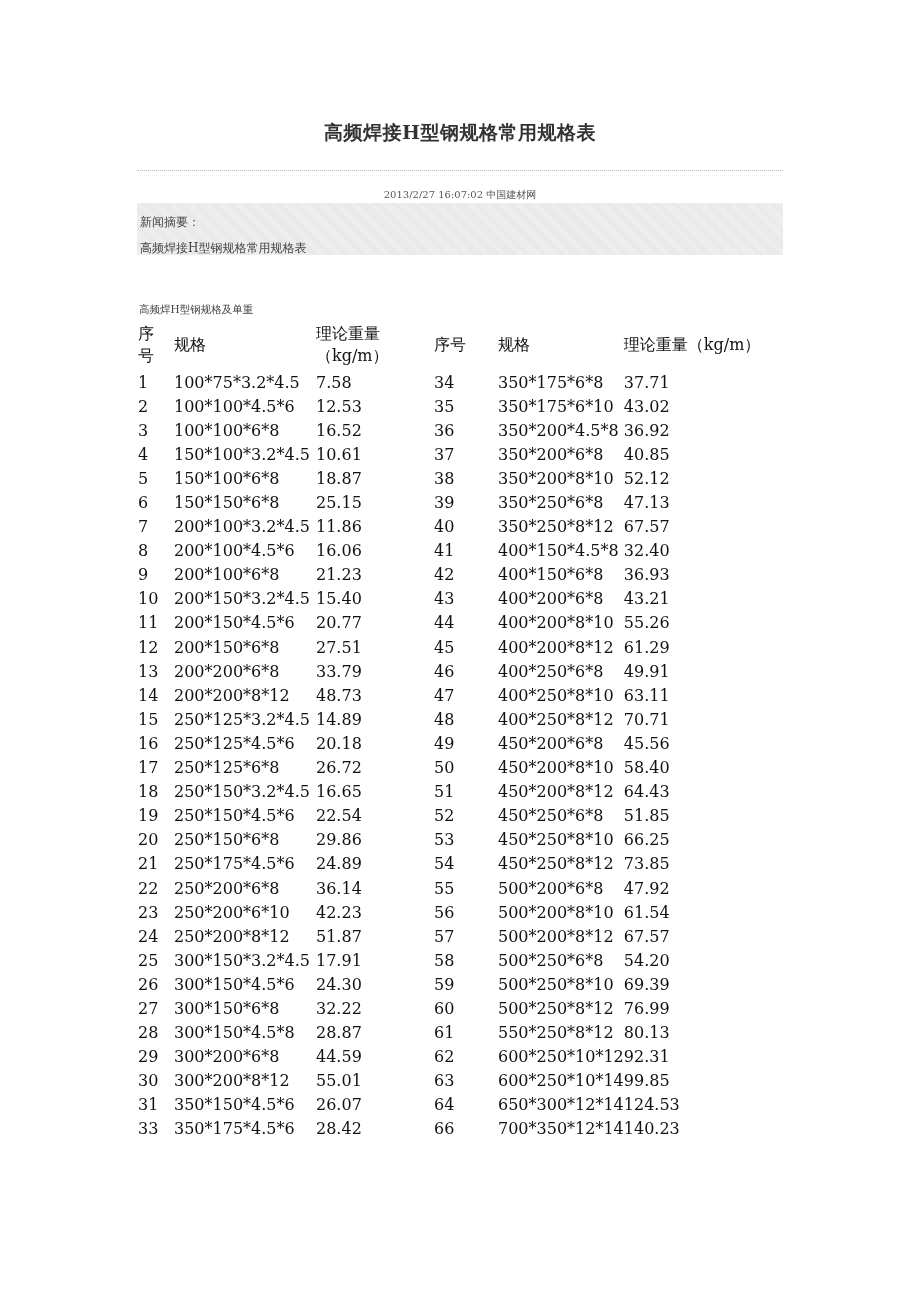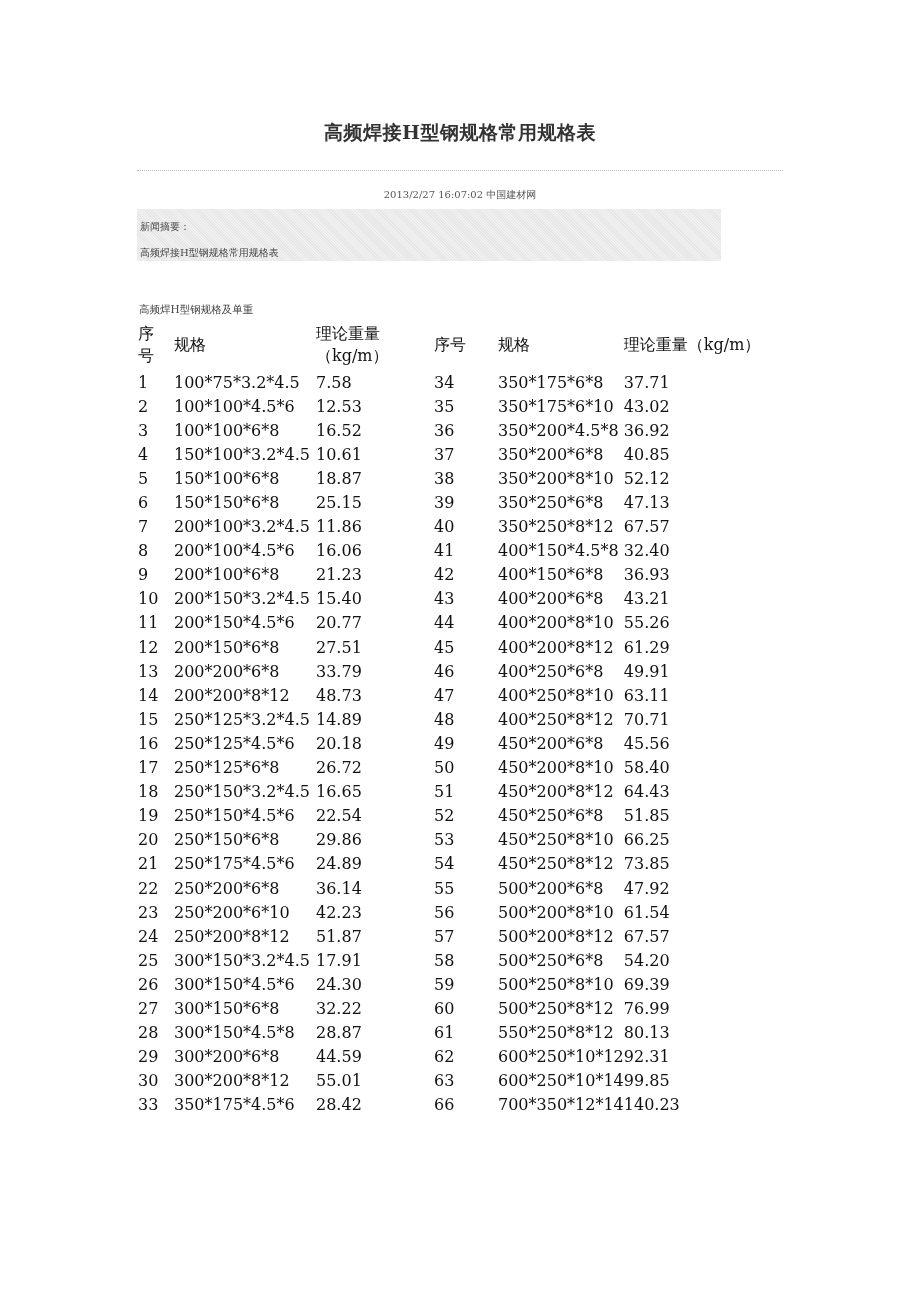--- a/index.html
+++ b/index.html
@@ -14,24 +14,24 @@
     }
     .divider {
       position: absolute; left: 137px; width: 646px; top: 170px;
       border-top: 1px dotted #bdbdbd; height: 0;
     }
     .meta {
       position: absolute; left: 0; width: 920px; top: 188px;
       text-align: center; font-size: 10px; color: #555;
     }
     .summary-box {
-      position: absolute; left: 137px; width: 584px; top: 203px; height: 52px;
+      position: absolute; left: 137px; width: 646px; top: 203px; height: 52px;
       background-color: #e6e6e6;
       background-image: repeating-linear-gradient(45deg, rgba(255,255,255,0.45) 0 1px, transparent 1px 2px);
-      font-size: 10px; color: #444; margin-top: 6px;
+      font-size: 12px; color: #444;
     }
     .summary-box .label { position: absolute; left: 3px; top: 11px; }
     .summary-box .text { position: absolute; left: 3px; top: 37px; }
     .subhead {
       position: absolute; left: 139px; top: 303px; font-size: 10.5px; color: #444;
     }
     table.specs {
       position: absolute; left: 138px; top: 320px;
       border-collapse: collapse; font-size: 16px; color: #111;
     }
@@ -316,20 +316,28 @@
       </tr>
       <tr>
         <td class="c-no1">30</td>
         <td class="c-spec1">300*200*8*12</td>
         <td class="c-wt1">55.01</td>
         <td class="c-no2">63</td>
         <td class="c-spec2">600*250*10*14</td>
         <td class="c-wt2">99.85</td>
       </tr>
       <tr>
+        <td class="c-no1">31</td>
+        <td class="c-spec1">350*150*4.5*6</td>
+        <td class="c-wt1">26.07</td>
+        <td class="c-no2">64</td>
+        <td class="c-spec2">650*300*12*14</td>
+        <td class="c-wt2">124.53</td>
+      </tr>
+      <tr>
         <td class="c-no1">33</td>
         <td class="c-spec1">350*175*4.5*6</td>
         <td class="c-wt1">28.42</td>
         <td class="c-no2">66</td>
         <td class="c-spec2">700*350*12*14</td>
         <td class="c-wt2">140.23</td>
       </tr>
     </tbody>
 </table>
 

